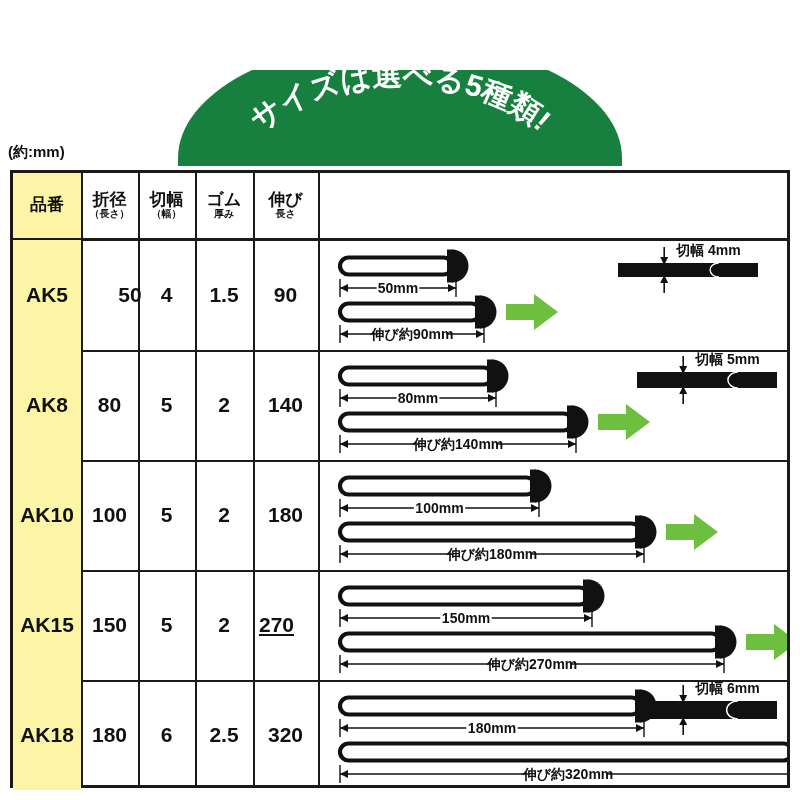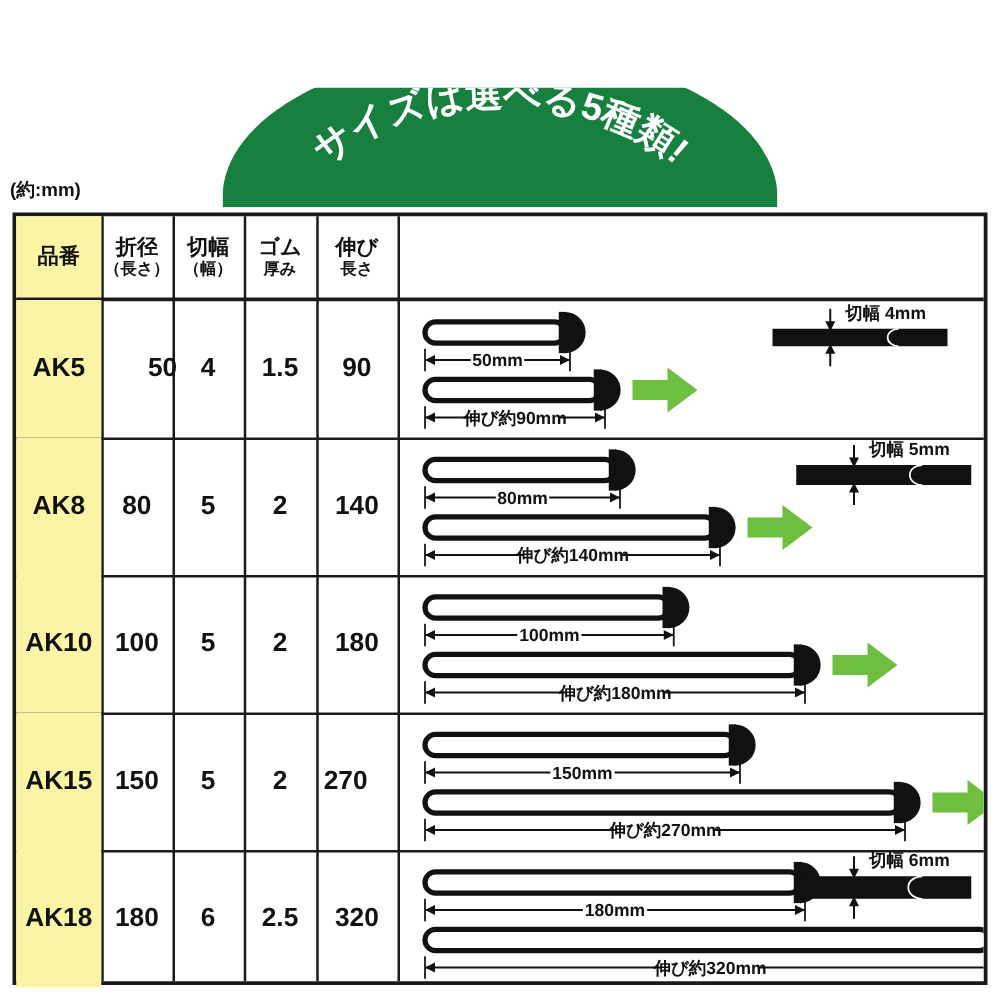--- a/index.html
+++ b/index.html
@@ -47,21 +47,21 @@
 
   .cell{
     position:absolute;
     display:flex;align-items:center;justify-content:center;
     box-sizing:border-box;
     font-weight:bold;color:#111;
     text-align:center;
   }
   .yel{background:#fbf5a5;}
   .hdr{font-size:17px;line-height:1.08;}
-  .hdr .sub{font-size:13px;display:block;}
+  .hdr .sub{font-size:10px;display:block;}
   .code{font-size:21px;}
   .num{font-size:21px;}
 
   
   .diagram{position:absolute;overflow:hidden;}
   .dg-svg{display:block;}
 </style>
 </head>
 <body>
 
@@ -301,21 +301,21 @@
       </div>
       <div class="cell num" style="left: 68px; top: 397px; width: 57px; height: 110px;">
         <span>150</span>
       </div>
       <div class="cell num" style="left: 125px; top: 397px; width: 57px; height: 110px;">
         <span>5</span>
       </div>
       <div class="cell num" style="left: 182px; top: 397px; width: 58px; height: 110px;">
         <span>2</span>
       </div>
-      <div class="cell num" style="left: 240px; top: 397px; width: 47px; height: 110px;">
+      <div class="cell num" style="left: 240px; top: 397px; width: 47px; height: 110px; text-decoration: underline;">
         <span>270</span>
       </div>
       <div class="diagram" style="left: 305px; top: 397px; width: 469px; height: 110px;">
         <svg width="469" height="110" viewBox="0 0 469 110" class="dg-svg">
           <g>
             <rect x="22" y="17.5" width="248" height="17" rx="8.5" ry="8.5" fill="none" stroke="#111111" stroke-width="4.2"></rect>
             <rect x="26.2" y="21.7" width="243.8" height="8.6" rx="4.3" ry="4.3" fill="#fff" stroke="none"></rect>
             <path d="M 270 9.5 a 16.5 16.5 0 0 1 0 33 z" fill="#111111" stroke="none"></path>
             <rect x="265" y="9.5" width="6" height="33" fill="#111111"></rect>
           </g>

